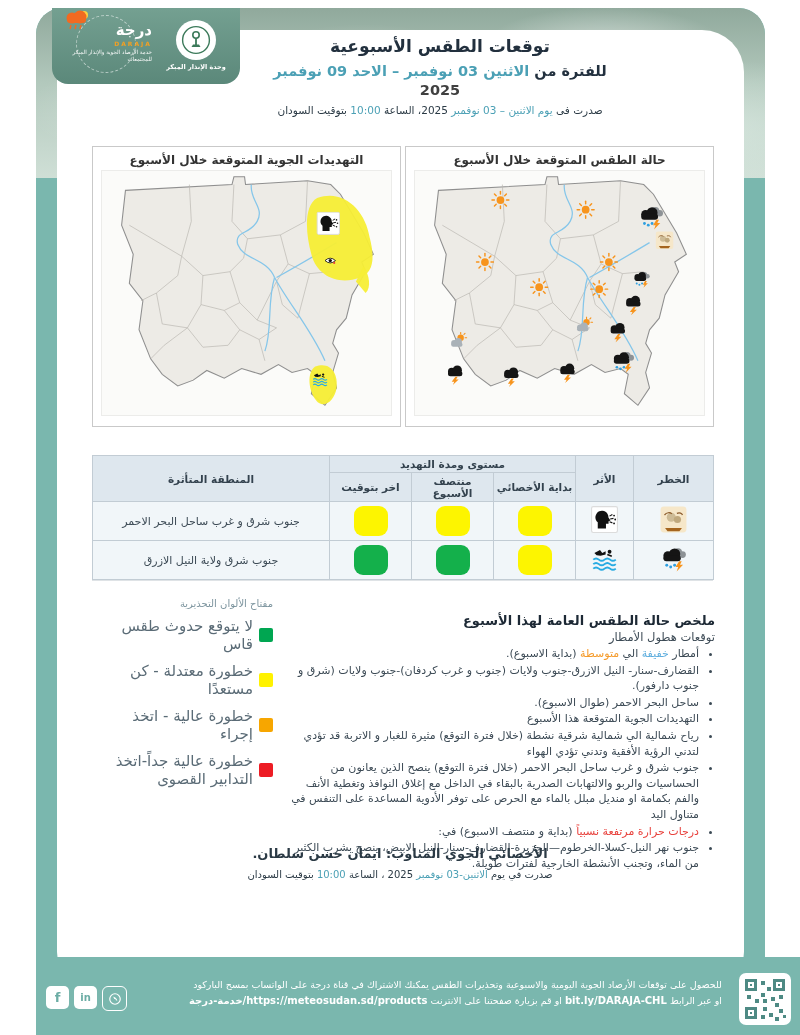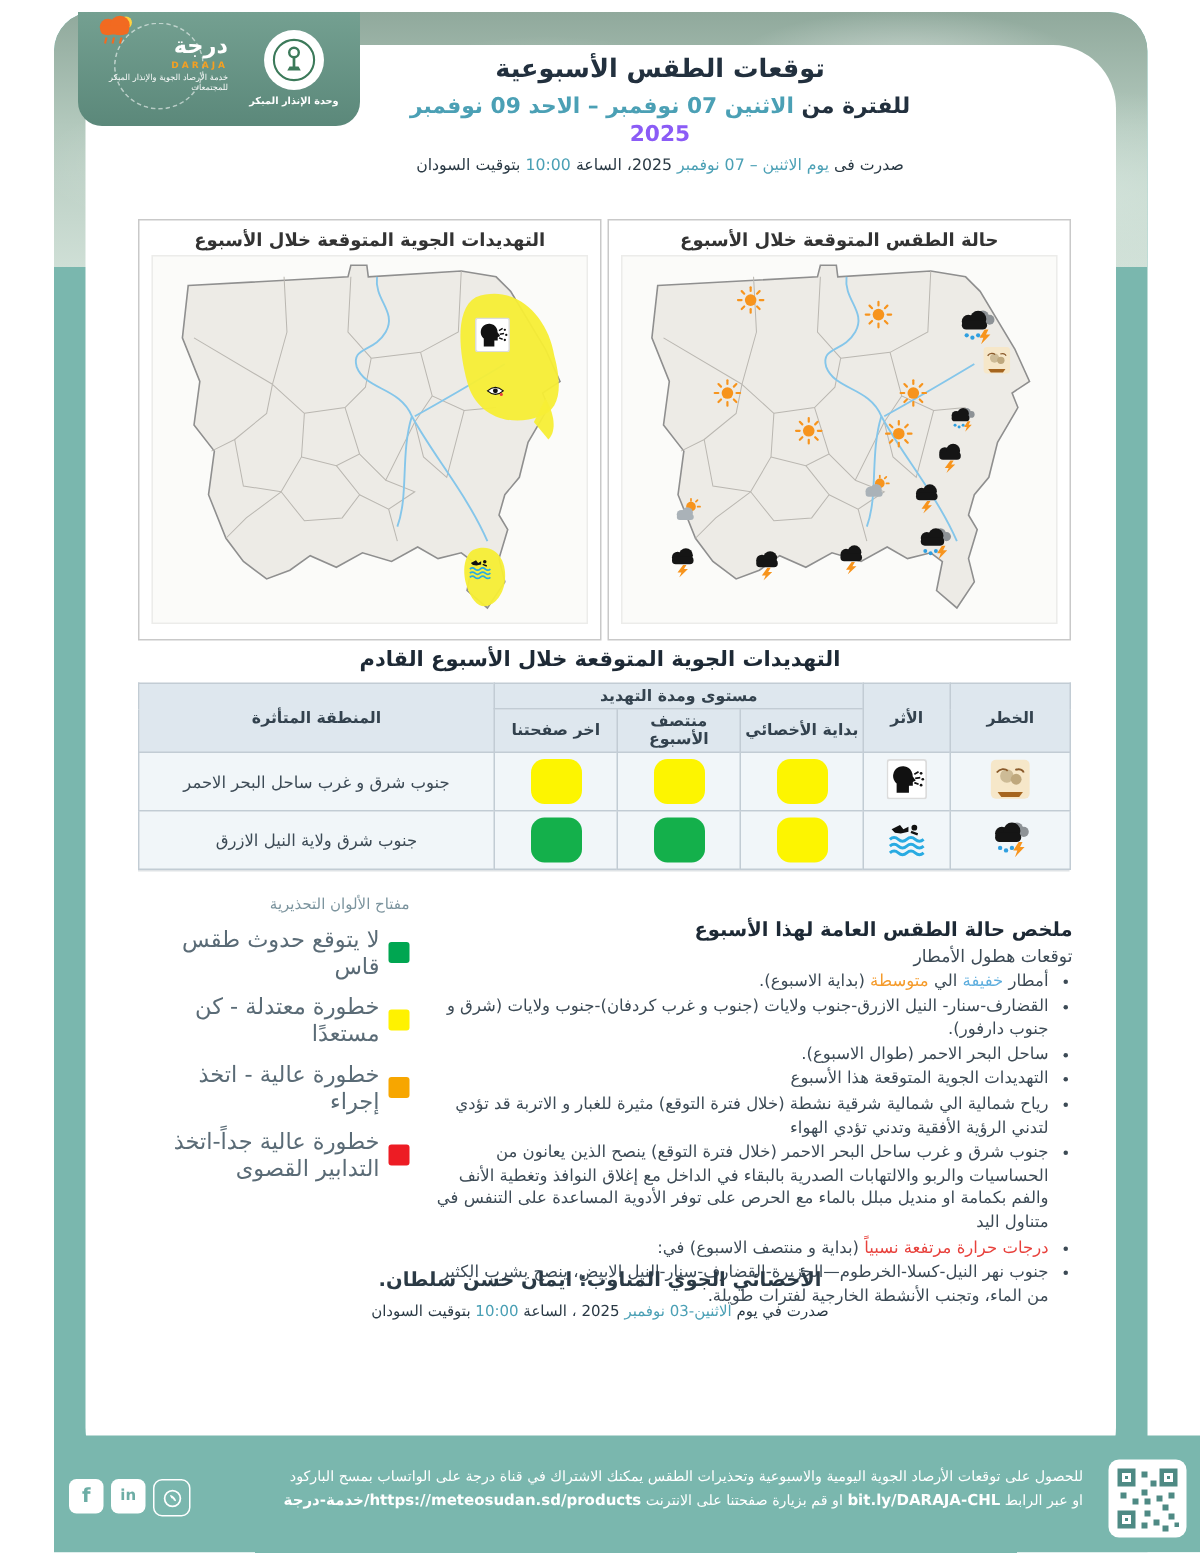--- a/index.html
+++ b/index.html
@@ -32,21 +32,21 @@
   .daraja .tg{position:relative;font-size:5.5px;line-height:1.35;opacity:.95;margin-top:2px;}
   .emblem{width:72px;text-align:center;color:#fff;}
   .emblem .circ{width:40px;height:40px;margin:0 auto;background:#fff;border-radius:50%;
         display:flex;align-items:center;justify-content:center;}
   .emblem .lbl{font-size:6.5px;margin-top:3px;font-weight:bold;}
   
   .hdr{position:absolute;left:240px;top:36px;width:400px;text-align:center;z-index:2;direction:rtl;}
   .hdr .t1{font-size:17px;font-weight:bold;color:#22303e;}
   .hdr .t2{font-size:14.5px;font-weight:bold;color:#22303e;margin-top:7px;}
   .hdr .t2 .hl{color:#4ba0b5;}
-  .hdr .t3{font-size:14.5px;font-weight:bold;color:#8b5cf6;margin-top:3px;}
+  .hdr .t3{font-size:14.5px;font-weight:bold;color:#404040;margin-top:3px;}
   .hdr .t4{font-size:10.5px;color:#2b3a45;margin-top:6px;}
   .hl{color:#4ba0b5;}
   
   .map-box{position:absolute;top:146px;width:309px;height:281px;border:1px solid #c9c9c9;
         background:#fff;box-sizing:border-box;z-index:2;}
   .map-box .mt{font-size:12px;font-weight:bold;color:#333;text-align:center;padding-top:6px;direction:rtl;}
   .map-canvas{margin:3px 8px 6px 8px;height:244px;background:#fbfbf9;border:1px solid #ececea;}
   .map-canvas svg{width:100%;height:100%;}
   
   .sec-title{position:absolute;top:432px;left:0;width:100%;text-align:center;font-size:14px;
@@ -240,23 +240,23 @@
           <line x1="15" y1="13.2" x2="15" y2="20" stroke="#3c7a5a" stroke-width="1.8"></line>
           <path d="M10.5 22h9l-1.5-2.6h-6Z" fill="#3c7a5a"></path>
         </svg>
       </div>
       <div class="lbl">وحدة الإنذار المبكر</div>
     </div>
   </div>
 
   <div class="hdr">
     <div class="t1">توقعات الطقس الأسبوعية</div>
-    <div class="t2"><span>للفترة من </span><span class="hl">الاثنين 07 نوفمبر – الاحد 09 نوفمبر</span></div>
+    <div class="t2"><span>للفترة من </span><span class="hl">الاثنين 03 نوفمبر – الاحد 09 نوفمبر</span></div>
     <div class="t3">2025</div>
-    <div class="t4"><span>صدرت فى </span><span class="hl">يوم الاثنين – 07 نوفمبر</span><span> 2025، الساعة </span><span class="hl">10:00</span><span> بتوقيت السودان</span></div>
+    <div class="t4"><span>صدرت فى </span><span class="hl">يوم الاثنين – 03 نوفمبر</span><span> 2025، الساعة </span><span class="hl">10:00</span><span> بتوقيت السودان</span></div>
   </div>
 
   <div class="map-box" style="left:92px;">
     <div class="mt">التهديدات الجوية المتوقعة خلال الأسبوع</div>
     <div class="map-canvas">
       <svg viewBox="24 42 282 252" preserveAspectRatio="xMidYMid meet">
         <use href="#sudan-base"></use>
         <path d="M238,70 C266,60 288,84 292,110 C298,132 296,148 282,152 C262,160 238,152 232,128 C226,106 224,78 238,70 Z" fill="#f7ee35" opacity="0.95"></path>
         <path d="M286,140 C292,150 294,162 288,168 L278,156 Z" fill="#f7ee35" opacity="0.95"></path>
         <path d="M236,244 C252,238 260,252 258,266 C256,280 244,288 237,279 C229,269 227,250 236,244 Z" fill="#f7ee35" opacity="0.95"></path>
@@ -286,41 +286,40 @@
         <use href="#sym-suncloud" x="50" y="208" width="20" height="20"></use>
         <use href="#sym-storm" x="214" y="196" width="23" height="23"></use>
         <use href="#sym-stormrain" x="218" y="226" width="25" height="25"></use>
         <use href="#sym-storm" x="46" y="240" width="23" height="23"></use>
         <use href="#sym-storm" x="104" y="242" width="23" height="23"></use>
         <use href="#sym-storm" x="162" y="238" width="23" height="23"></use>
       </svg>
     </div>
   </div>
 
-  <div class="sec-title">التهديدات الجوية المتوقعة خلال الأسبوع القادم</div>
   <table class="threats">
     <colgroup>
         <col style="width:80px">
         <col style="width:58px">
         <col style="width:82px">
         <col style="width:82px">
         <col style="width:82px">
         <col style="width:237px">
       </colgroup>
     <thead>
       <tr>
         <th rowspan="2">الخطر</th>
         <th rowspan="2">الأثر</th>
         <th colspan="3">مستوى ومدة التهديد</th>
         <th rowspan="2">المنطقة المتأثرة</th>
       </tr>
       <tr>
         <th>بداية الأخصائي</th>
         <th>منتصف الأسبوع</th>
-        <th>اخر صفحتنا</th>
+        <th>اخر بتوقيت</th>
       </tr>
     </thead>
     <tbody>
       <tr>
         <td><svg width="27" height="27" viewBox="0 0 24 24">
               <use href="#sym-dust"></use>
             </svg></td>
         <td><svg width="27" height="27" viewBox="0 0 24 24">
               <use href="#sym-cough"></use>
             </svg></td>

